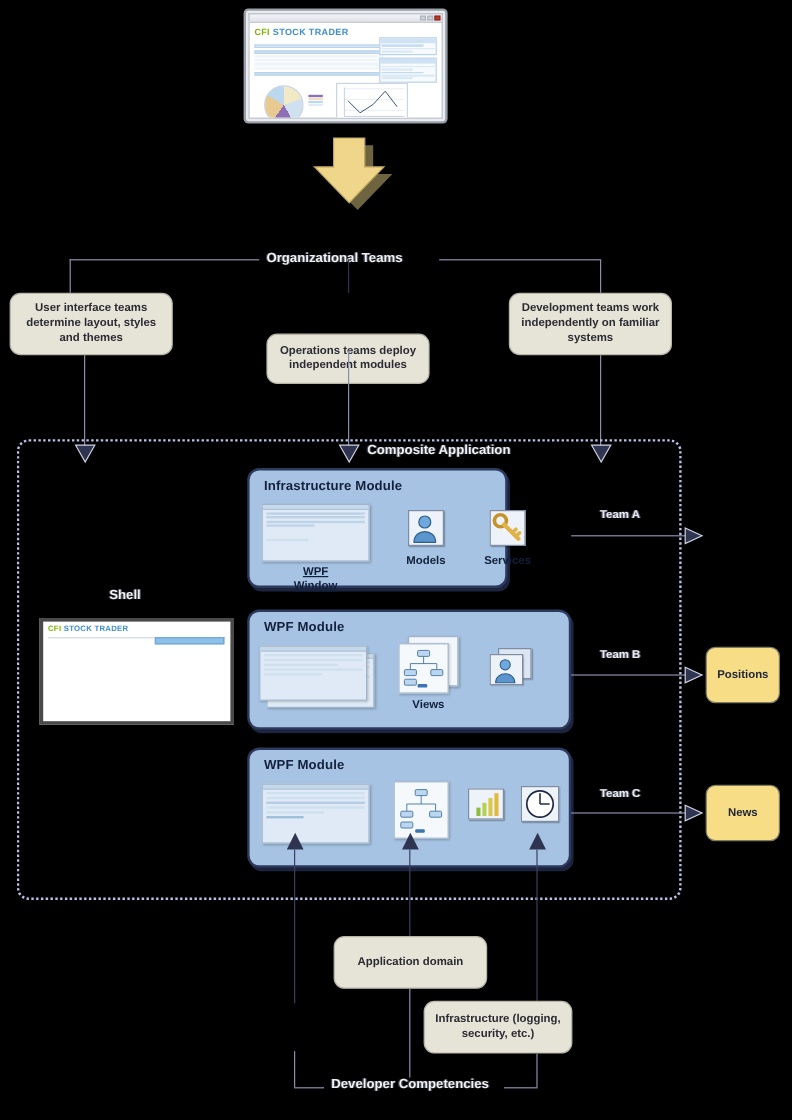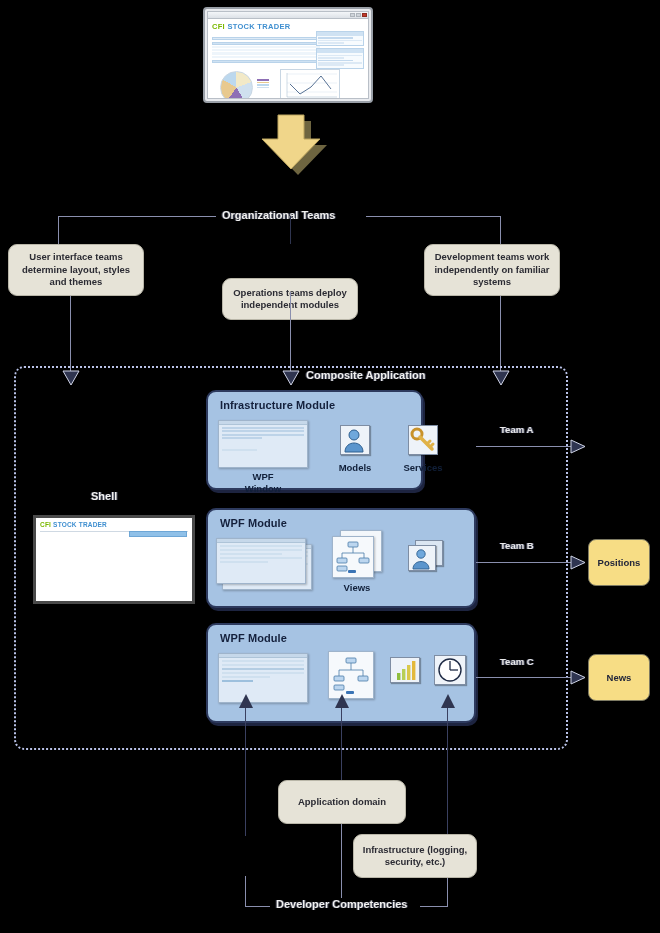--- a/index.html
+++ b/index.html
@@ -264,21 +264,21 @@
     <div class="module-title">Infrastructure Module</div>
 
     <div class="thumbwin" style="left:10px; top:28px; width:90px; height:48px;">
       <div class="tw-hdr"></div>
       <div class="tw-txt"></div>
       <div class="tw-txt"></div>
       <div class="tw-txt"></div>
       <div class="tw-txt s"></div>
       <div class="tw-row" style="margin-top:10px; width:40%;"></div>
     </div>
-    <div class="mod-caption" style="left:10px; top:79px; width:90px;">WPF
+    <div class="mod-caption" style="left:10px; top:79px; width:90px;text-decoration:underline;">WPF
 Window</div>
 
     <div class="tile" style="left:132px; top:33px; width:30px; height:30px;">
       <svg width="28" height="28" viewBox="0 0 28 28">
         <circle cx="13" cy="9" r="5" fill="#6fa8dc" stroke="#2e5f8f" stroke-width="1"></circle>
         <path d="M4 26c0-6 4.5-9 9-9s9 3 9 9z" fill="#5b95cd" stroke="#2e5f8f" stroke-width="1"></path>
       </svg>
     </div>
     <div class="mod-caption" style="left:117px; top:70px; width:60px;">Models</div>
 

